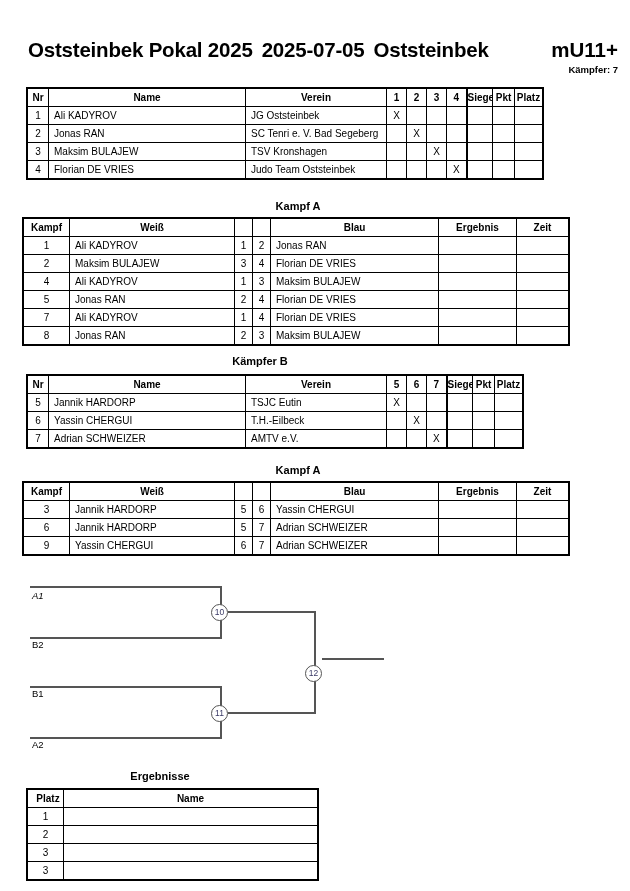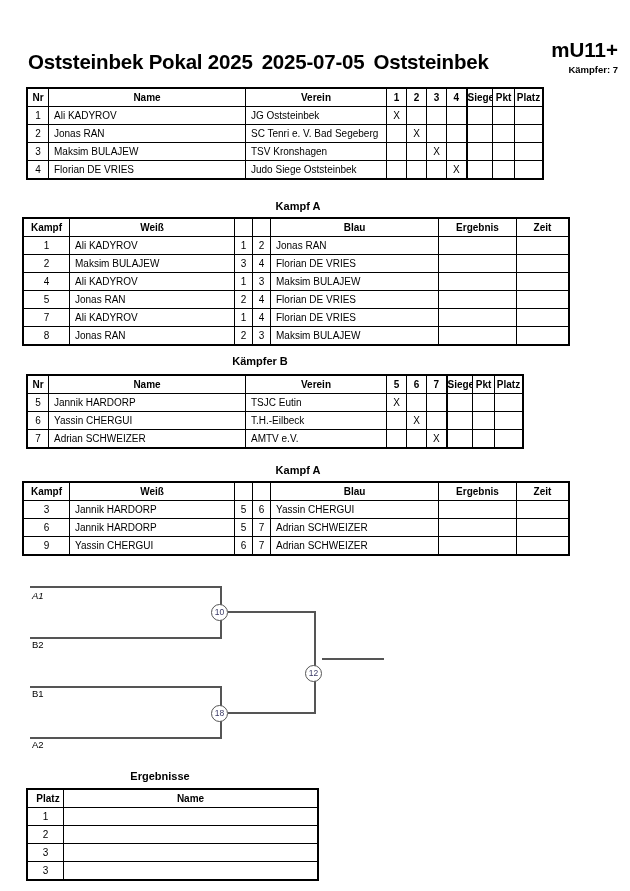--- a/index.html
+++ b/index.html
@@ -18,21 +18,21 @@
 
   
   .doc-header {
     position: absolute;
     left: 0; top: 38px;
     width: 630px;
     height: 46px;
   }
   .title-main {
     position: absolute;
-    left: 28px; top: 12px;
+    left: 28px; top: 0;
     font-size: 20.5px;
     font-weight: bold;
     letter-spacing: -0.2px;
     white-space: nowrap;
   }
   .title-main .gap { display: inline-block; width: 9px; }
   .title-class {
     position: absolute;
     right: 12px; top: 0;
     font-size: 20.5px;
@@ -198,21 +198,21 @@
       <td class="ctr"></td>
       <td class="ctr">X</td>
       <td class="ctr"></td>
       <td class="ctr thick-left"></td>
       <td class="ctr"></td>
       <td class="ctr"></td>
     </tr>
     <tr>
       <td class="ctr">4</td>
       <td class="pad-l">Florian DE VRIES</td>
-      <td class="pad-l overflow-ok">Judo Siege Oststeinbek</td>
+      <td class="pad-l overflow-ok">Judo Team Oststeinbek</td>
       <td class="ctr"></td>
       <td class="ctr"></td>
       <td class="ctr"></td>
       <td class="ctr">X</td>
       <td class="ctr thick-left"></td>
       <td class="ctr"></td>
       <td class="ctr"></td>
     </tr>
   </tbody>
 </table>
@@ -426,21 +426,21 @@
   <div class="bline bh" style="left:30px; top:167px; width:192px;"></div>
   <div class="bline bv" style="left:220px; top:116px; height:52px;"></div>
 
   <div class="bline bh" style="left:228px; top:41px;  width:88px;"></div>
   <div class="bline bh" style="left:228px; top:142px; width:88px;"></div>
   <div class="bline bv" style="left:314px; top:41px;  height:101px;"></div>
 
   <div class="bline bh" style="left:322px; top:88px; width:62px;"></div>
 
   <div class="bnode" style="left:211px; top:34px;">10</div>
-  <div class="bnode" style="left:211px; top:135px;">18</div>
+  <div class="bnode" style="left:211px; top:135px;">11</div>
   <div class="bnode" style="left:305px; top:95px;">12</div>
 
   <div class="blabel" style="left:32px; top:20px;font-style:italic;">A1</div>
   <div class="blabel" style="left:32px; top:69px;">B2</div>
   <div class="blabel" style="left:32px; top:118px;">B1</div>
   <div class="blabel" style="left:32px; top:169px;text-align:center;">A2</div>
 </div>
 
 <div class="caption" style="left:0; top:770px; width:320px;">Ergebnisse</div>
 

